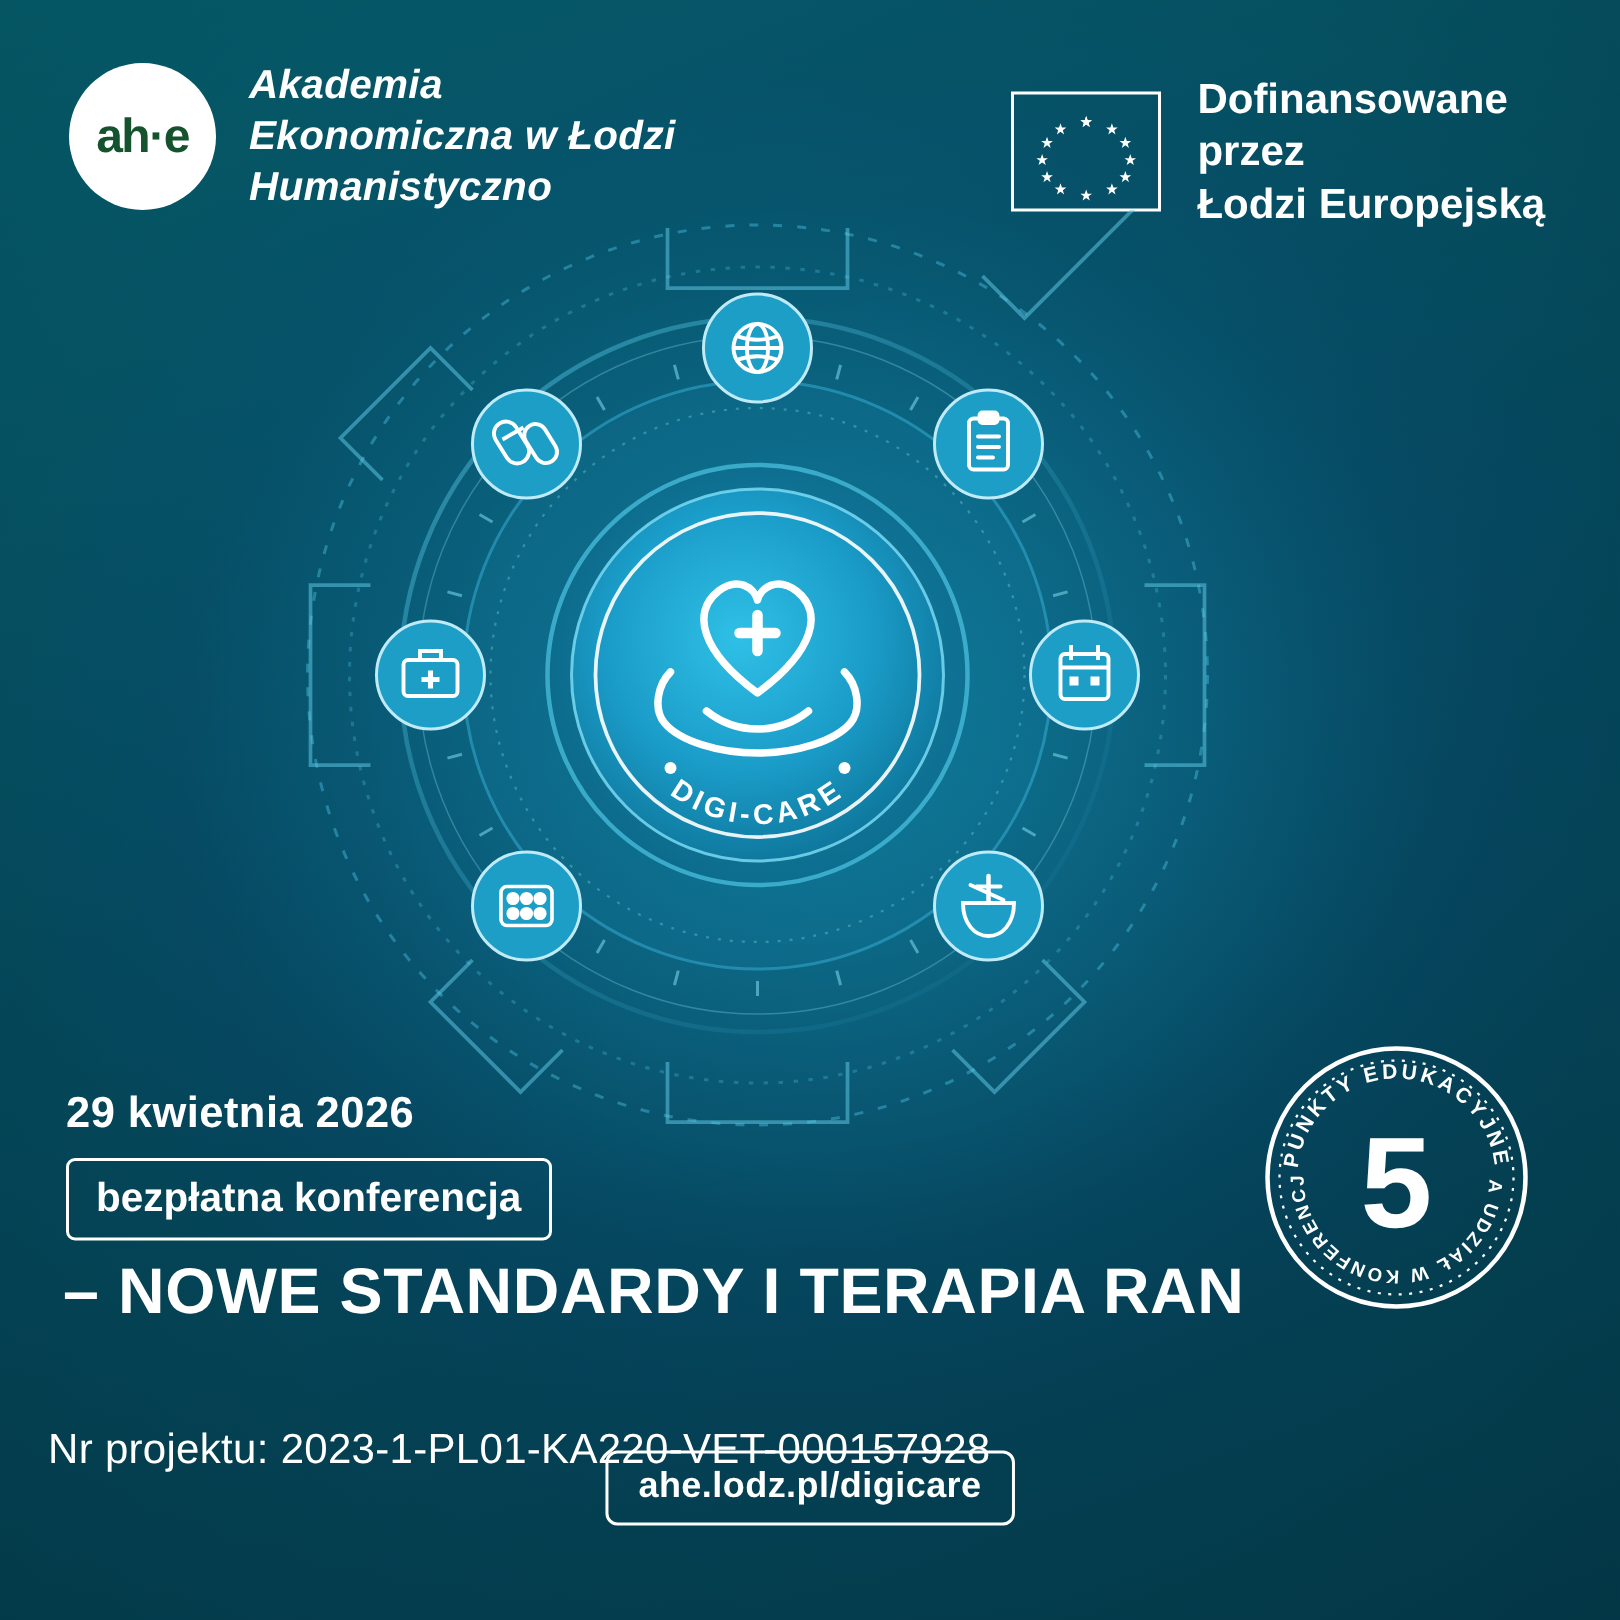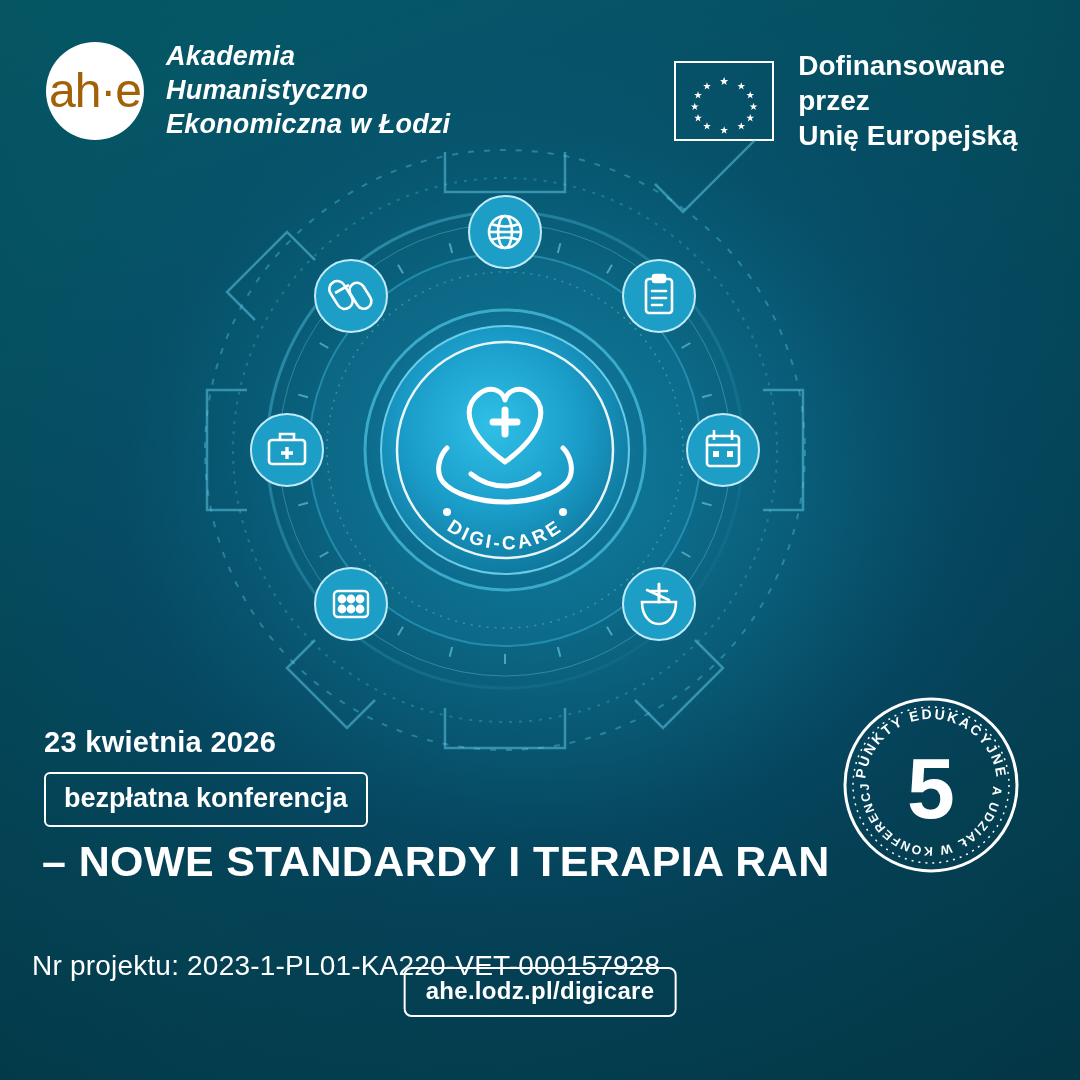--- a/index.html
+++ b/index.html
@@ -19,23 +19,23 @@
       radial-gradient(ellipse 70% 60% at 50% 45%, rgba(20,150,185,0.45) 0%, rgba(10,90,120,0.10) 55%, rgba(0,0,0,0) 75%),
       linear-gradient(160deg, rgba(6,120,130,0.35) 0%, rgba(3,60,80,0.2) 45%, rgba(2,45,60,0.55) 100%);
     pointer-events:none;
   }
 
   
   .header { position:absolute; top:40px; left:46px; right:40px; height:110px; }
   .logo-block { display:flex; align-items:center; gap:22px; float:left; }
   .logo-circle {
     width:98px; height:98px; border-radius:50%;
-    background:#fff; color:#a16207;
+    background:#fff; color:#14532d;
     display:flex; align-items:center; justify-content:center;
-    font-size:48px; font-weight:normal; letter-spacing:-1px;
+    font-size:32px; font-weight:bold; letter-spacing:-1px;
     font-family:"Liberation Sans", sans-serif;
   }
   .uni-name { font-size:27px; font-weight:bold; line-height:1.25; letter-spacing:0.2px;font-style:italic; }
 
   .eu-block { position:absolute; left:628px; top:8px; display:flex; align-items:center; gap:24px; }
   .eu-flag {
     width:118px; height:80px; border:2px solid #fff; position:relative;
   }
   .eu-text { font-size:28px; font-weight:bold; line-height:1.25; }
 
@@ -68,22 +68,22 @@
 </head>
 <body>
 
 <div class="bg-tint"></div>
 
 <div class="header">
   <div class="logo-block">
     <div class="logo-circle">ah·e</div>
     <div class="uni-name">
       <div>Akademia</div>
+      <div>Ekonomiczna w Łodzi</div>
       <div>Humanistyczno</div>
-      <div>Ekonomiczna w Łodzi</div>
     </div>
   </div>
 
   <div class="eu-block">
     <div class="eu-flag">
       <svg viewBox="0 0 118 80" style="width:100%;height:100%;">
         <g fill="#ffffff">
           <g id="s">
               <polygon points="0,-5 1.18,-1.55 4.76,-1.55 1.9,0.6 2.94,4.05 0,1.9 -2.94,4.05 -1.9,0.6 -4.76,-1.55 -1.18,-1.55" transform="translate(59,16)"></polygon>
             </g>
@@ -99,21 +99,21 @@
           <polygon points="0,-5 1.18,-1.55 4.76,-1.55 1.9,0.6 2.94,4.05 0,1.9 -2.94,4.05 -1.9,0.6 -4.76,-1.55 -1.18,-1.55" transform="translate(38,71)"></polygon>
           <polygon points="0,-5 1.18,-1.55 4.76,-1.55 1.9,0.6 2.94,4.05 0,1.9 -2.94,4.05 -1.9,0.6 -4.76,-1.55 -1.18,-1.55" transform="translate(27,61)"></polygon>
           <polygon points="0,-5 1.18,-1.55 4.76,-1.55 1.9,0.6 2.94,4.05 0,1.9 -2.94,4.05 -1.9,0.6 -4.76,-1.55 -1.18,-1.55" transform="translate(23,47)"></polygon>
           <polygon points="0,-5 1.18,-1.55 4.76,-1.55 1.9,0.6 2.94,4.05 0,1.9 -2.94,4.05 -1.9,0.6 -4.76,-1.55 -1.18,-1.55" transform="translate(27,33)"></polygon>
           <polygon points="0,-5 1.18,-1.55 4.76,-1.55 1.9,0.6 2.94,4.05 0,1.9 -2.94,4.05 -1.9,0.6 -4.76,-1.55 -1.18,-1.55" transform="translate(38,22)"></polygon>
         </g>
       </svg>
     </div>
     <div class="eu-text">
       <div>Dofinansowane przez</div>
-      <div>Unię Europejską</div>
+      <div>Łodzi Europejską</div>
     </div>
   </div>
 </div>
 
 <div class="graphic">
   <svg viewBox="0 0 660 620">
     <defs>
       <radialGradient id="coreGrad" cx="45%" cy="40%" r="65%">
         <stop offset="0%" stop-color="#2fc0e6"></stop>
         <stop offset="55%" stop-color="#1a9cc8"></stop>
@@ -288,19 +288,19 @@
     <text font-size="14" font-weight="bold" letter-spacing="2.2" fill="#ffffff" font-family="Liberation Sans, sans-serif">
       <textPath href="#sealTop" startOffset="50%" text-anchor="middle">PUNKTY EDUKACYJNE</textPath>
     </text>
     <text font-size="12.5" font-weight="bold" letter-spacing="1.6" fill="#ffffff" font-family="Liberation Sans, sans-serif">
       <textPath href="#sealBottom" startOffset="50%" text-anchor="middle">ZA UDZIAŁ W KONFERENCJI</textPath>
     </text>
     <text x="95" y="128" font-size="86" font-weight="bold" fill="#ffffff" text-anchor="middle" font-family="Liberation Sans, sans-serif">5</text>
   </svg>
 </div>
 
-<div class="date">23 kwietnia 2026</div>
+<div class="date">29 kwietnia 2026</div>
 <div class="badge-free">bezpłatna konferencja</div>
 <div class="title">
   <div>– NOWE STANDARDY I TERAPIA RAN</div>
 </div>
 <div class="project-no">Nr projektu: 2023-1-PL01-KA220-VET-000157928</div>
 <div class="url-badge">ahe.lodz.pl/digicare</div>
 
 </body></html>

